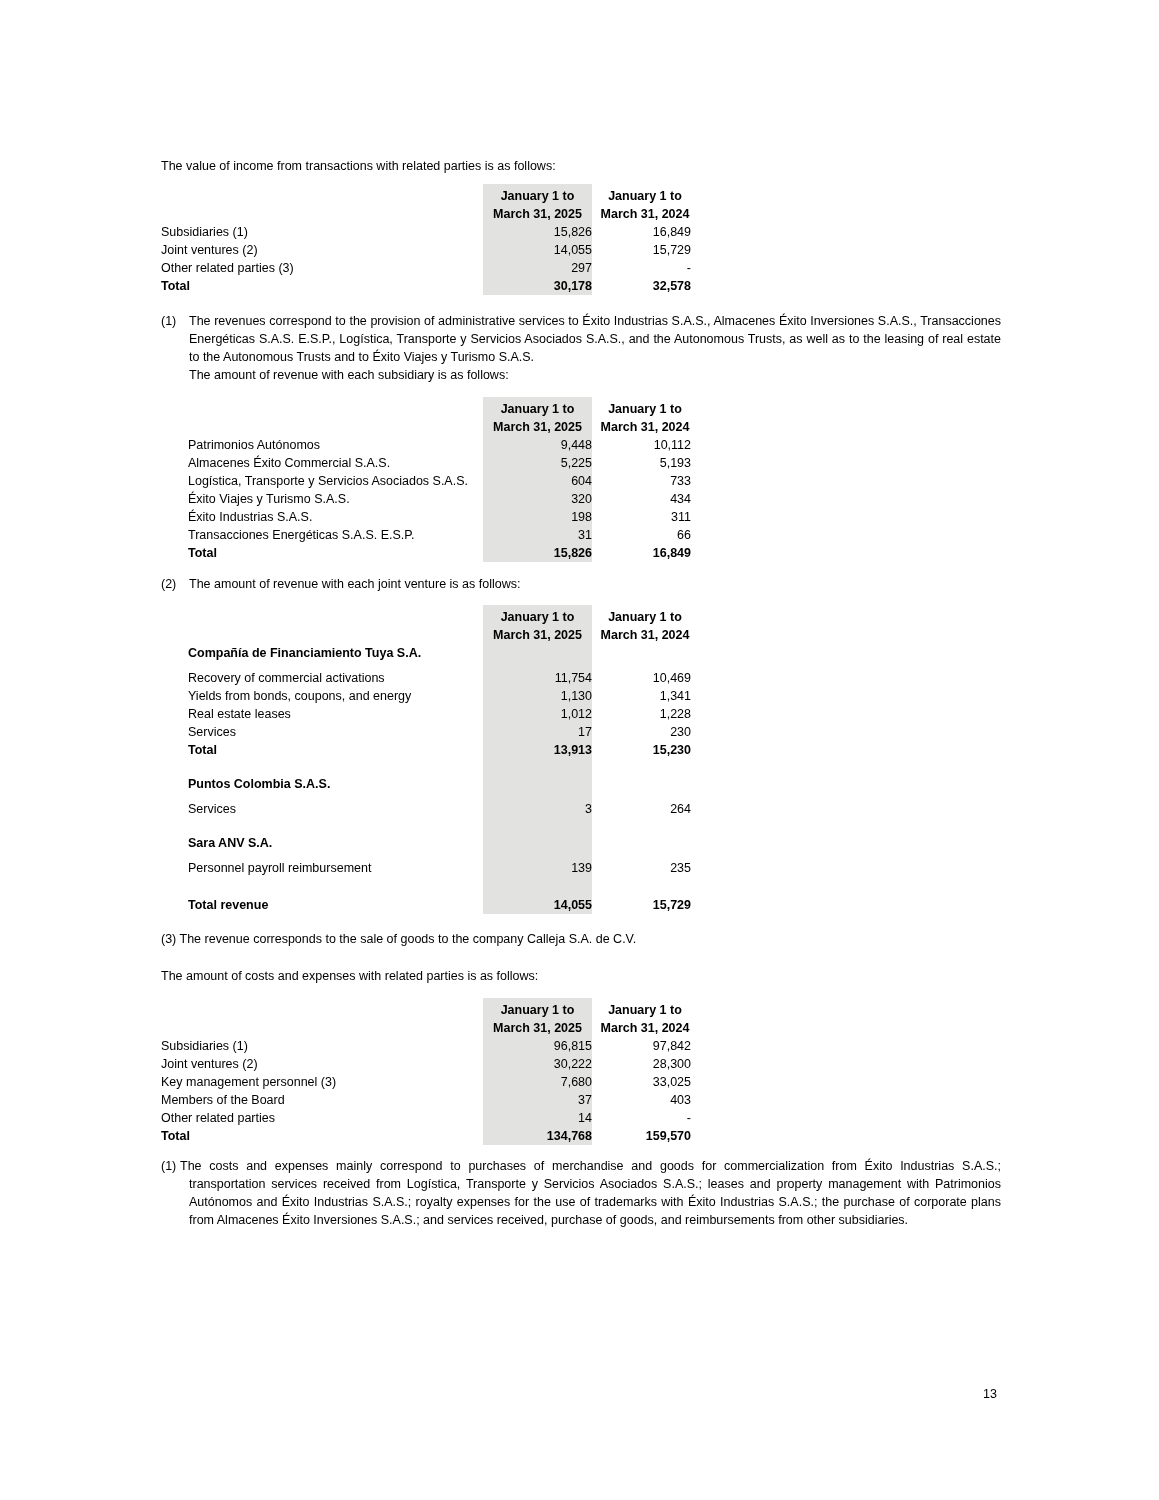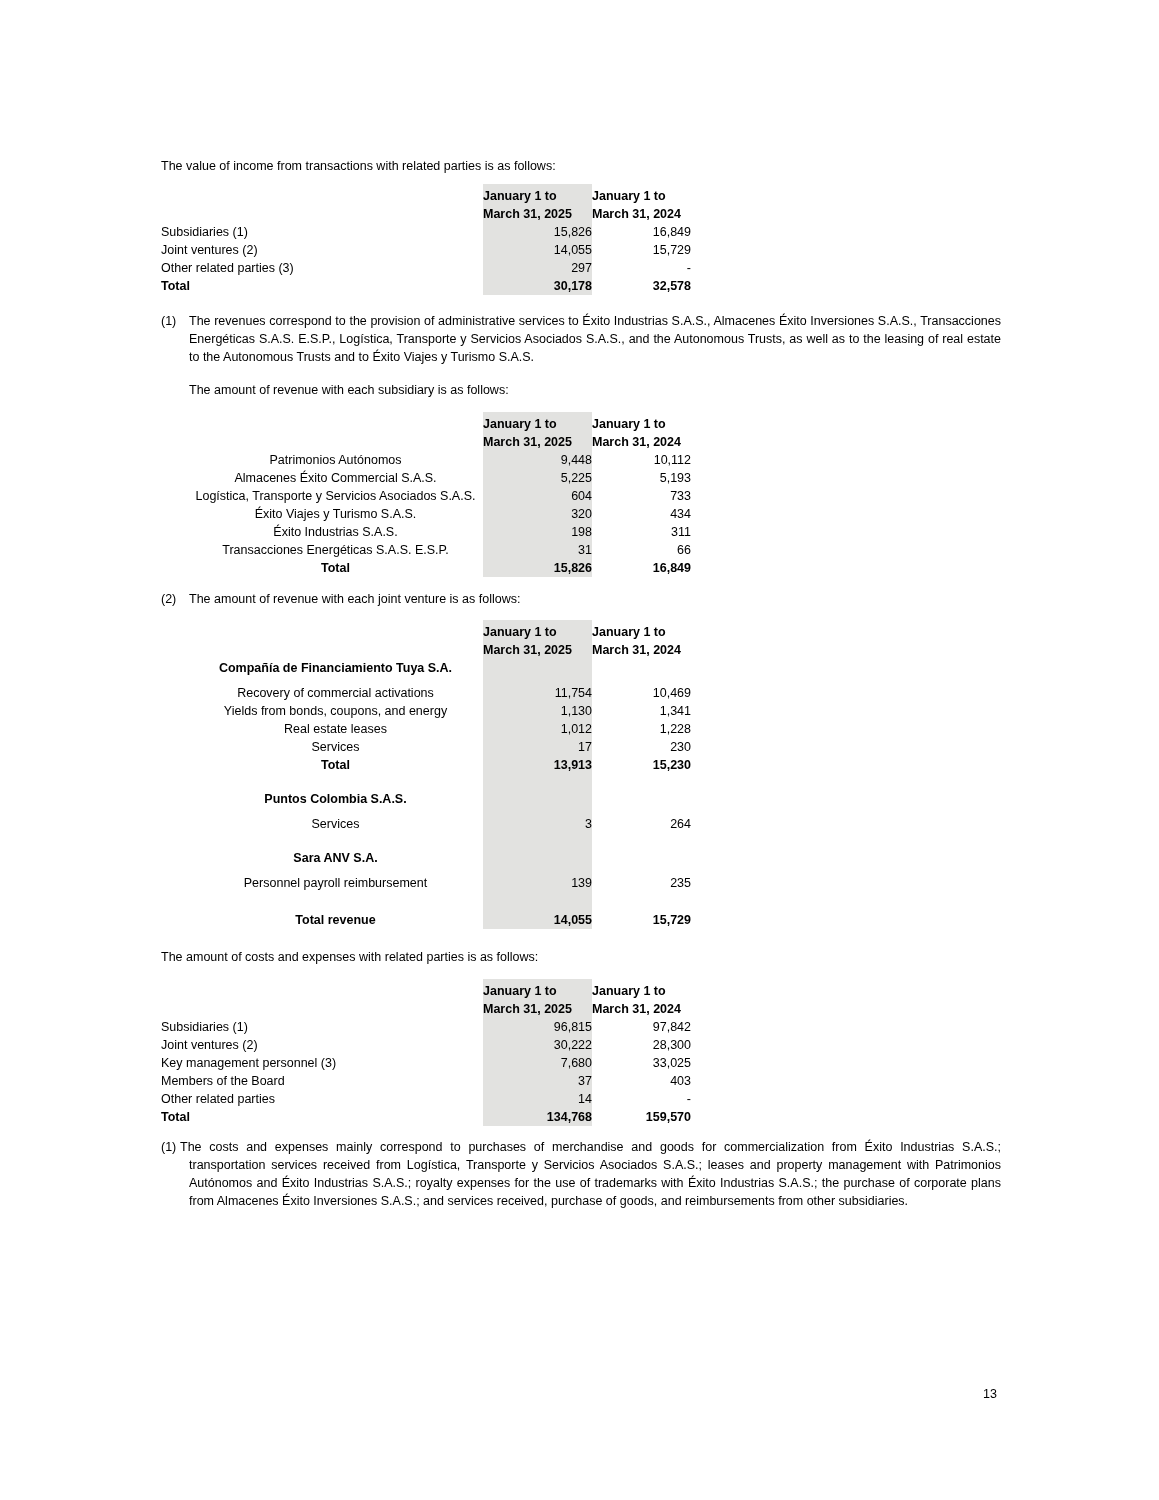--- a/index.html
+++ b/index.html
@@ -8,42 +8,42 @@
     width:1159px; height:1500px; position:relative;
     font-family:"Liberation Sans", sans-serif;
     font-size:12.5px; line-height:18px; color:#000;
   }
   .content { position:absolute; left:161px; top:137px; width:840px; }
   p { margin:0; }
 
   
   .income-intro   { margin-top:20px; }
   .fnote-1        { margin-top:17px; }
-  .sub-intro      { margin-top:15px; }
+  .sub-intro      { }
   .fnote-2        { margin-top:13px; }
   .note-3         { margin-top:16px; }
   .costs-intro    { margin-top:19px; }
   .fnote-1c       { margin-top:12px; }
 
   
   .fnote { position:relative; padding-left:28px; text-align:justify; }
   .fnote .marker { position:absolute; left:0; top:0; }
   .fnote-1c .body-wrap { display:block; text-indent:-9px; }
   .indent28 { padding-left:28px; }
 
   
   .fin-table { display:grid; grid-template-columns:322px 109px 106px; }
   .t1 { margin-top:9px; }
   .t2 { margin-top:13px; }
   .t3 { margin-top:12px; }
   .t4 { margin-top:13px; }
   .cell { height:18px; overflow:hidden; white-space:nowrap; }
-  .cell-h { height:39px; padding-top:3px; font-weight:bold; }
+  .cell-h { height:39px; padding-top:3px; text-align:center; font-weight:bold; }
   .cell-label { text-align:left; }
-  .lbl-ind { padding-left:27px;text-align:center; }
+  .lbl-ind { padding-left:27px; }
   .num   { text-align:right; padding-right:0; }
   .num24 { text-align:right; padding-right:7px; }
   .shade { background:#e2e2e0; }
   .bold  { font-weight:bold; }
   .sp7  { height:7px; }
   .sp16 { height:16px; }
   .sp19 { height:19px; }
 
   .page-number { position:absolute; left:983px; top:1385px; }
 </style>
@@ -208,20 +208,21 @@
 
     <div class="cell sp19"></div>
     <div class="cell sp19 shade"></div>
     <div class="cell sp19"></div>
 
     <div class="cell cell-label lbl-ind bold">Total revenue</div>
     <div class="cell num shade bold">14,055</div>
     <div class="cell num24 bold">15,729</div>
   </div>
 
+  <p class="note-3">(3) The revenue corresponds to the sale of goods to the company Calleja S.A. de C.V.</p>
 
   <p class="costs-intro">The amount of costs and expenses with related parties is as follows:</p>
 
   <div class="fin-table t4">
     <div class="cell cell-h cell-label"></div>
     <div class="cell-h shade">
       <div>January 1 to</div>
       <div>March 31, 2025</div>
     </div>
     <div class="cell-h">

